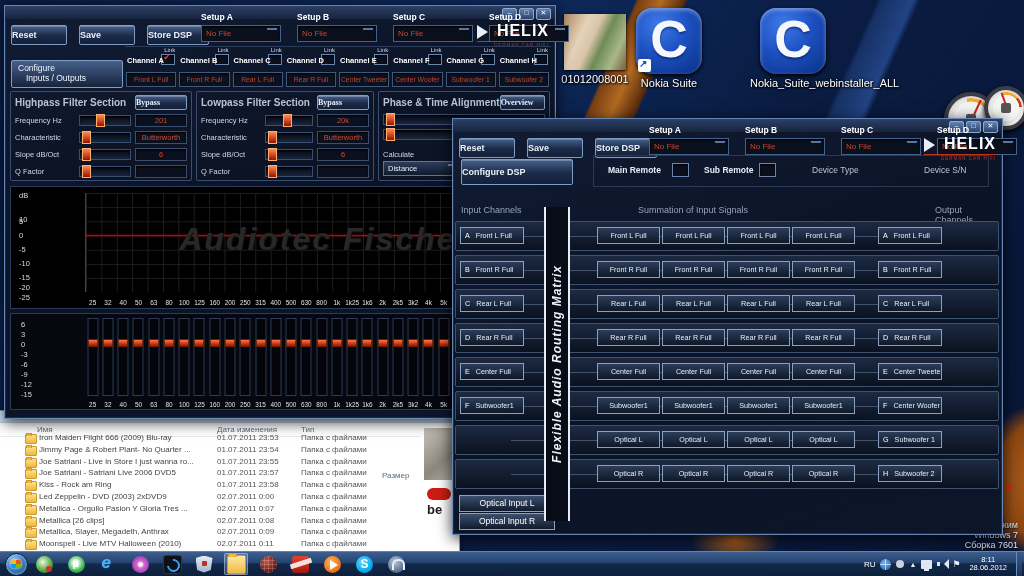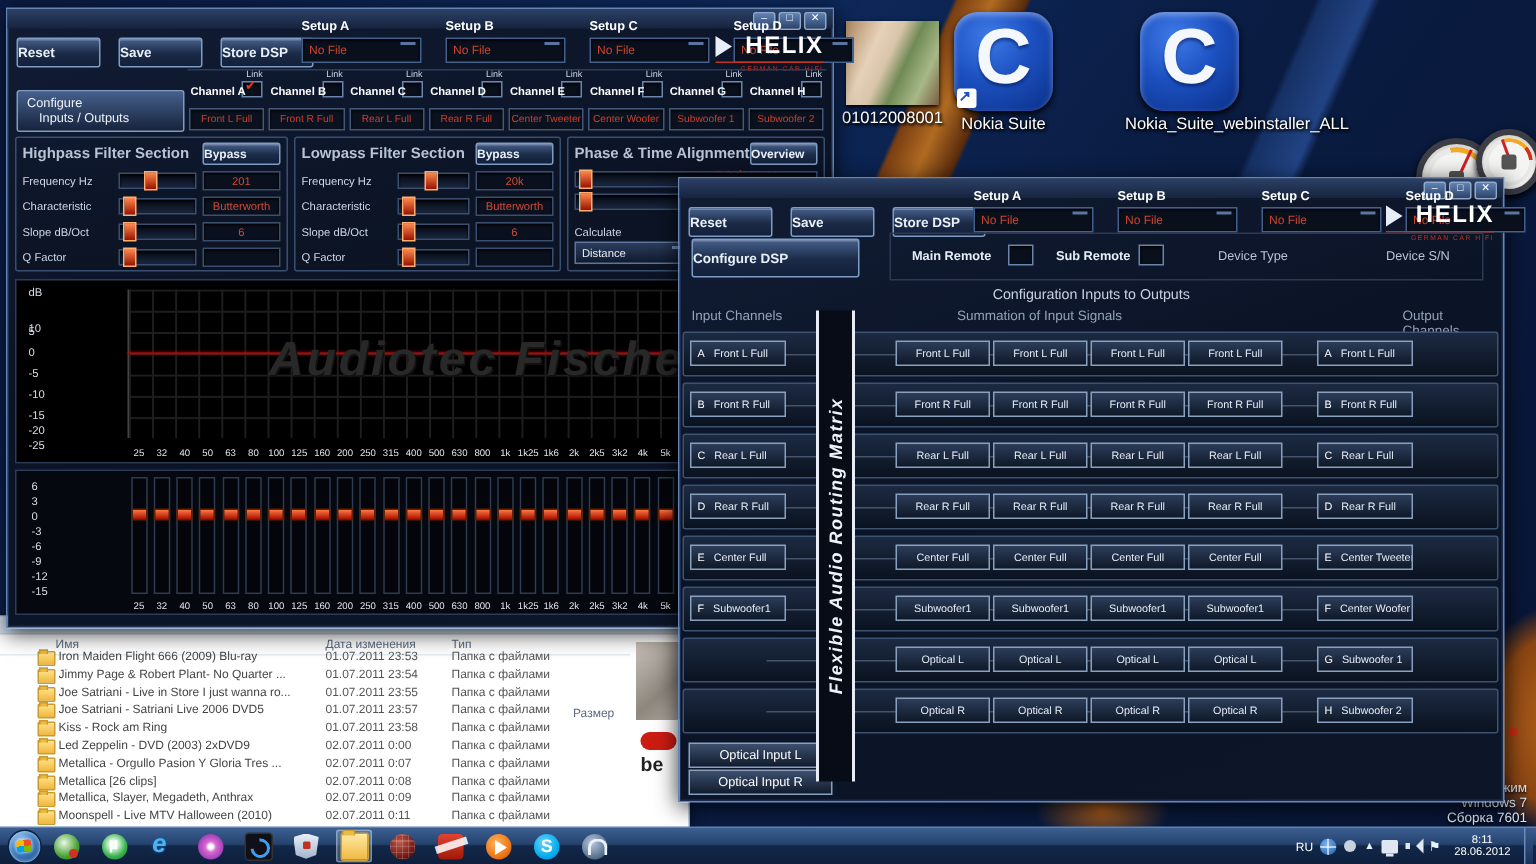--- a/index.html
+++ b/index.html
@@ -70,21 +70,21 @@
   .linklbl{position:absolute;right:3px;top:0;font-size:6px;color:#cfd8e8;}
   .cb{position:absolute;right:3px;top:7px;width:12px;height:9px;background:#0a0f1c;border:1px solid #6b86ac;box-shadow:inset 0 1px 2px #000;}
   .chans div.chan:first-of-type .cb::after{content:"\2714";position:absolute;left:1px;top:-3px;color:#e03a1e;font-size:9px;}
   .cname{position:absolute;left:2px;top:9px;font-size:7.5px;font-weight:bold;color:#fff;white-space:nowrap;}
   .clabel{position:absolute;left:1px;right:2px;bottom:2px;height:13px;border:1px solid #42587a;background:#0b111e;
     color:#c6402e;font-size:6.8px;line-height:13px;text-align:center;white-space:nowrap;overflow:hidden;box-shadow:inset 0 1px 2px #000;}
   
   .fsec{position:absolute;top:85px;height:90px;background:linear-gradient(#15203600,#0c1424);border:1px solid #3a4e70;border-radius:2px;box-sizing:border-box;padding:3px 4px;}
   .fhead{display:flex;justify-content:space-between;align-items:center;height:15px;}
   .ftitle{font-size:10px;font-weight:bold;color:#b7c2d4;white-space:nowrap;}
-  .fsec .btn.small{width:50px;height:13px;line-height:13px;font-size:8px;}
+  .fsec .btn.small{width:50px;height:13px;line-height:13px;font-size:8px;font-family:Liberation Serif, serif;}
   .frow{display:flex;align-items:center;gap:4px;margin-top:4px;}
   .flabel{width:60px;font-size:7.5px;color:#cdd8e8;white-space:nowrap;}
   .ftrack{flex:1;height:9px;background:linear-gradient(#05080f,#1a2740);border:1px solid #3a4e6e;position:relative;box-shadow:inset 0 1px 2px #000;}
   .fhandle{position:absolute;left:2px;top:-2px;width:7px;height:11px;background:linear-gradient(#ff8a50,#9a1200);border:1px solid #ffb070;}
   .fval{width:50px;height:11px;border:1px solid #3a4e6e;background:#0a101d;color:#cf4a33;font-size:7.5px;line-height:11px;text-align:center;box-shadow:inset 0 1px 2px #000;white-space:nowrap;overflow:hidden;}
   .hp div.frow:nth-of-type(1) .fhandle{left:31%;}
   .lp div.frow:nth-of-type(1) .fhandle{left:36%;}
   .ph-deg{position:absolute;right:30px;top:20px;font-size:8px;color:#cf4a33;}
   .calcs{position:absolute;left:4px;bottom:4px;display:flex;gap:14px;}
   .calc .clab{font-size:7.5px;color:#cdd8e8;margin-bottom:2px;}
@@ -873,21 +873,20 @@
     <div class="btn cfgdsp">Configure DSP</div>
     <div class="rempanel">
       <span class="remitem" style="left:14px;">Main Remote</span>
       <div class="remcb" style="left:78px;"></div>
       <span class="remitem" style="left:110px;">Sub Remote</span>
       <div class="remcb" style="left:165px;"></div>
       <span class="devlbl" style="left:218px;">Device Type</span>
       <span class="devlbl" style="left:330px;">Device S/N</span>
     </div>
 
-    <div class="mtitle">Configuration Inputs to Outputs</div>
     <span class="mhead" style="left:8px;">Input Channels</span>
     <span class="mhead" style="left:185px;">Summation of Input Signals</span>
     <span class="mhead" style="left:454px;margin-left:28px;">Output Channels</span>
 
     <div class="mrows">
 
         <div class="mrow">
           <div class="mline"></div>
           <div class="mbox min">
             <span class="mkey">A</span>

